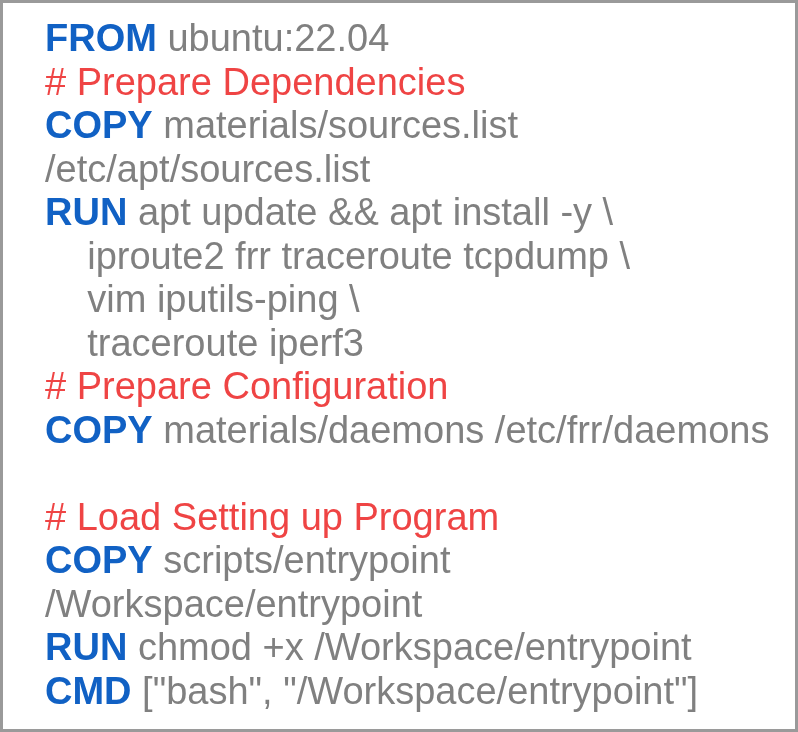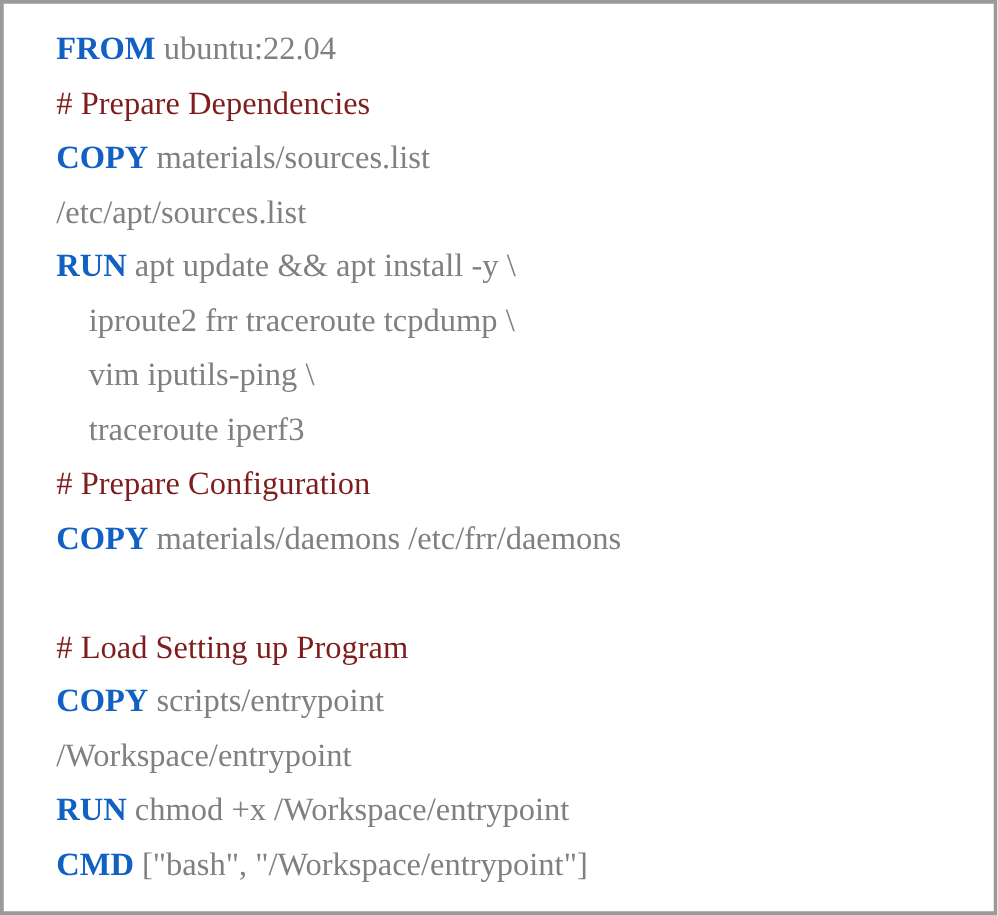--- a/index.html
+++ b/index.html
@@ -19,37 +19,37 @@
     width: 798px;
     height: 732px;
     background: #ffffff;
     border: 3px solid #9a9a9a;
     padding: 14px 0 0 42px;
   }
 
   .code-block {
     margin: 0;
     padding: 0;
-    font-family: Liberation Serif, serif;
-    font-size: 26px;
+    font-family: Liberation Sans, sans-serif;
+    font-size: 38px;
     line-height: 43.5px;
     color: #808080;
     white-space: pre;
     letter-spacing: 0px;
   }
 
   .code-line {
     display: block;
     height: 43.5px;
     white-space: pre;
   }
 
   .tok { white-space: pre; }
   .tok-keyword { color: #1161c4; font-weight: 600; }
-  .tok-comment { color: #7f1d1d; }
+  .tok-comment { color: #ef4444; }
   .tok-text    { color: #808080; }
 </style>
 </head>
 <body>
 
 <div id="code-panel">
   <pre class="code-block" id="code-root"><span class="code-line"><span class="tok tok-keyword">FROM</span><span class="tok tok-text"> ubuntu:22.04</span></span><span class="code-line"><span class="tok tok-comment"># Prepare Dependencies</span></span><span class="code-line"><span class="tok tok-keyword">COPY</span><span class="tok tok-text"> materials/sources.list</span></span><span class="code-line"><span class="tok tok-text">/etc/apt/sources.list</span></span><span class="code-line"><span class="tok tok-keyword">RUN</span><span class="tok tok-text"> apt update &amp;&amp; apt install -y \</span></span><span class="code-line"><span class="tok tok-text">    iproute2 frr traceroute tcpdump \</span></span><span class="code-line"><span class="tok tok-text">    vim iputils-ping \</span></span><span class="code-line"><span class="tok tok-text">    traceroute iperf3</span></span><span class="code-line"><span class="tok tok-comment"># Prepare Configuration</span></span><span class="code-line"><span class="tok tok-keyword">COPY</span><span class="tok tok-text"> materials/daemons /etc/frr/daemons</span></span><span class="code-line"><span class="tok tok-text"> </span></span><span class="code-line"><span class="tok tok-comment"># Load Setting up Program</span></span><span class="code-line"><span class="tok tok-keyword">COPY</span><span class="tok tok-text"> scripts/entrypoint</span></span><span class="code-line"><span class="tok tok-text">/Workspace/entrypoint</span></span><span class="code-line"><span class="tok tok-keyword">RUN</span><span class="tok tok-text"> chmod +x /Workspace/entrypoint</span></span><span class="code-line"><span class="tok tok-keyword">CMD</span><span class="tok tok-text"> ["bash", "/Workspace/entrypoint"]</span></span></pre>
 </div>
 
 </body></html>

